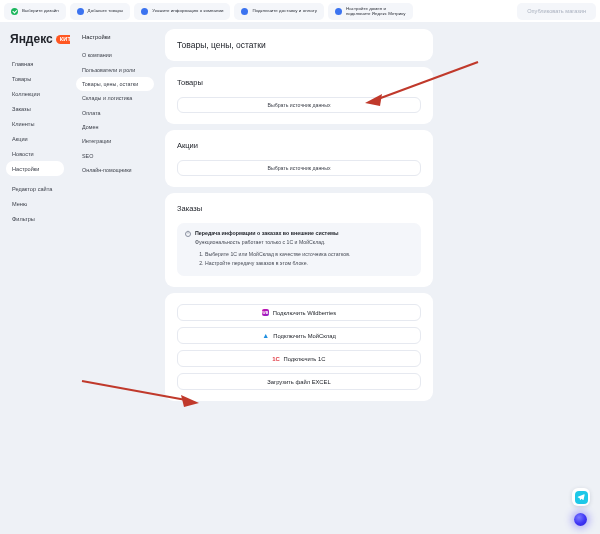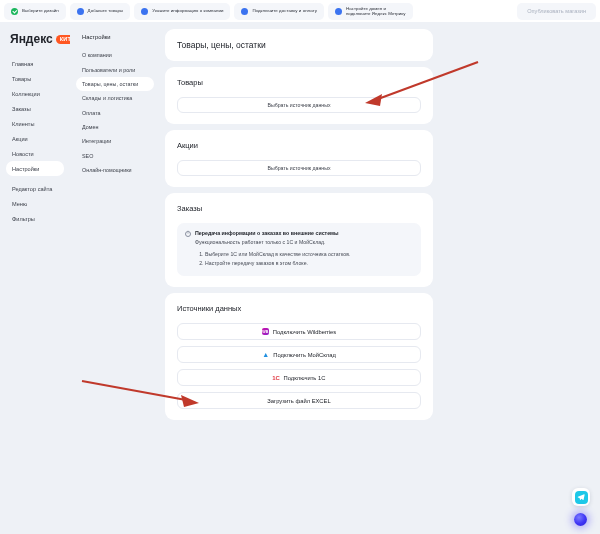--- a/index.html
+++ b/index.html
@@ -287,21 +287,20 @@
       </div>
       <div class="info-sub">Функциональность работает только с 1С и МойСклад.</div>
       <ol class="info-list">
         <li>Выберите 1С или МойСклад в качестве источника остатков.</li>
         <li>Настройте передачу заказов в этом блоке.</li>
       </ol>
     </div>
   </section>
 
   <section class="card">
-    <div class="section-title">Источники данных</div>
 
     <button class="src-btn">
       <span class="src-icon icon-wb">WB</span>
       <span>Подключить Wildberries</span>
     </button>
 
     <button class="src-btn">
       <span class="src-icon icon-ms">▲</span>
       <span>Подключить МойСклад</span>
     </button>

